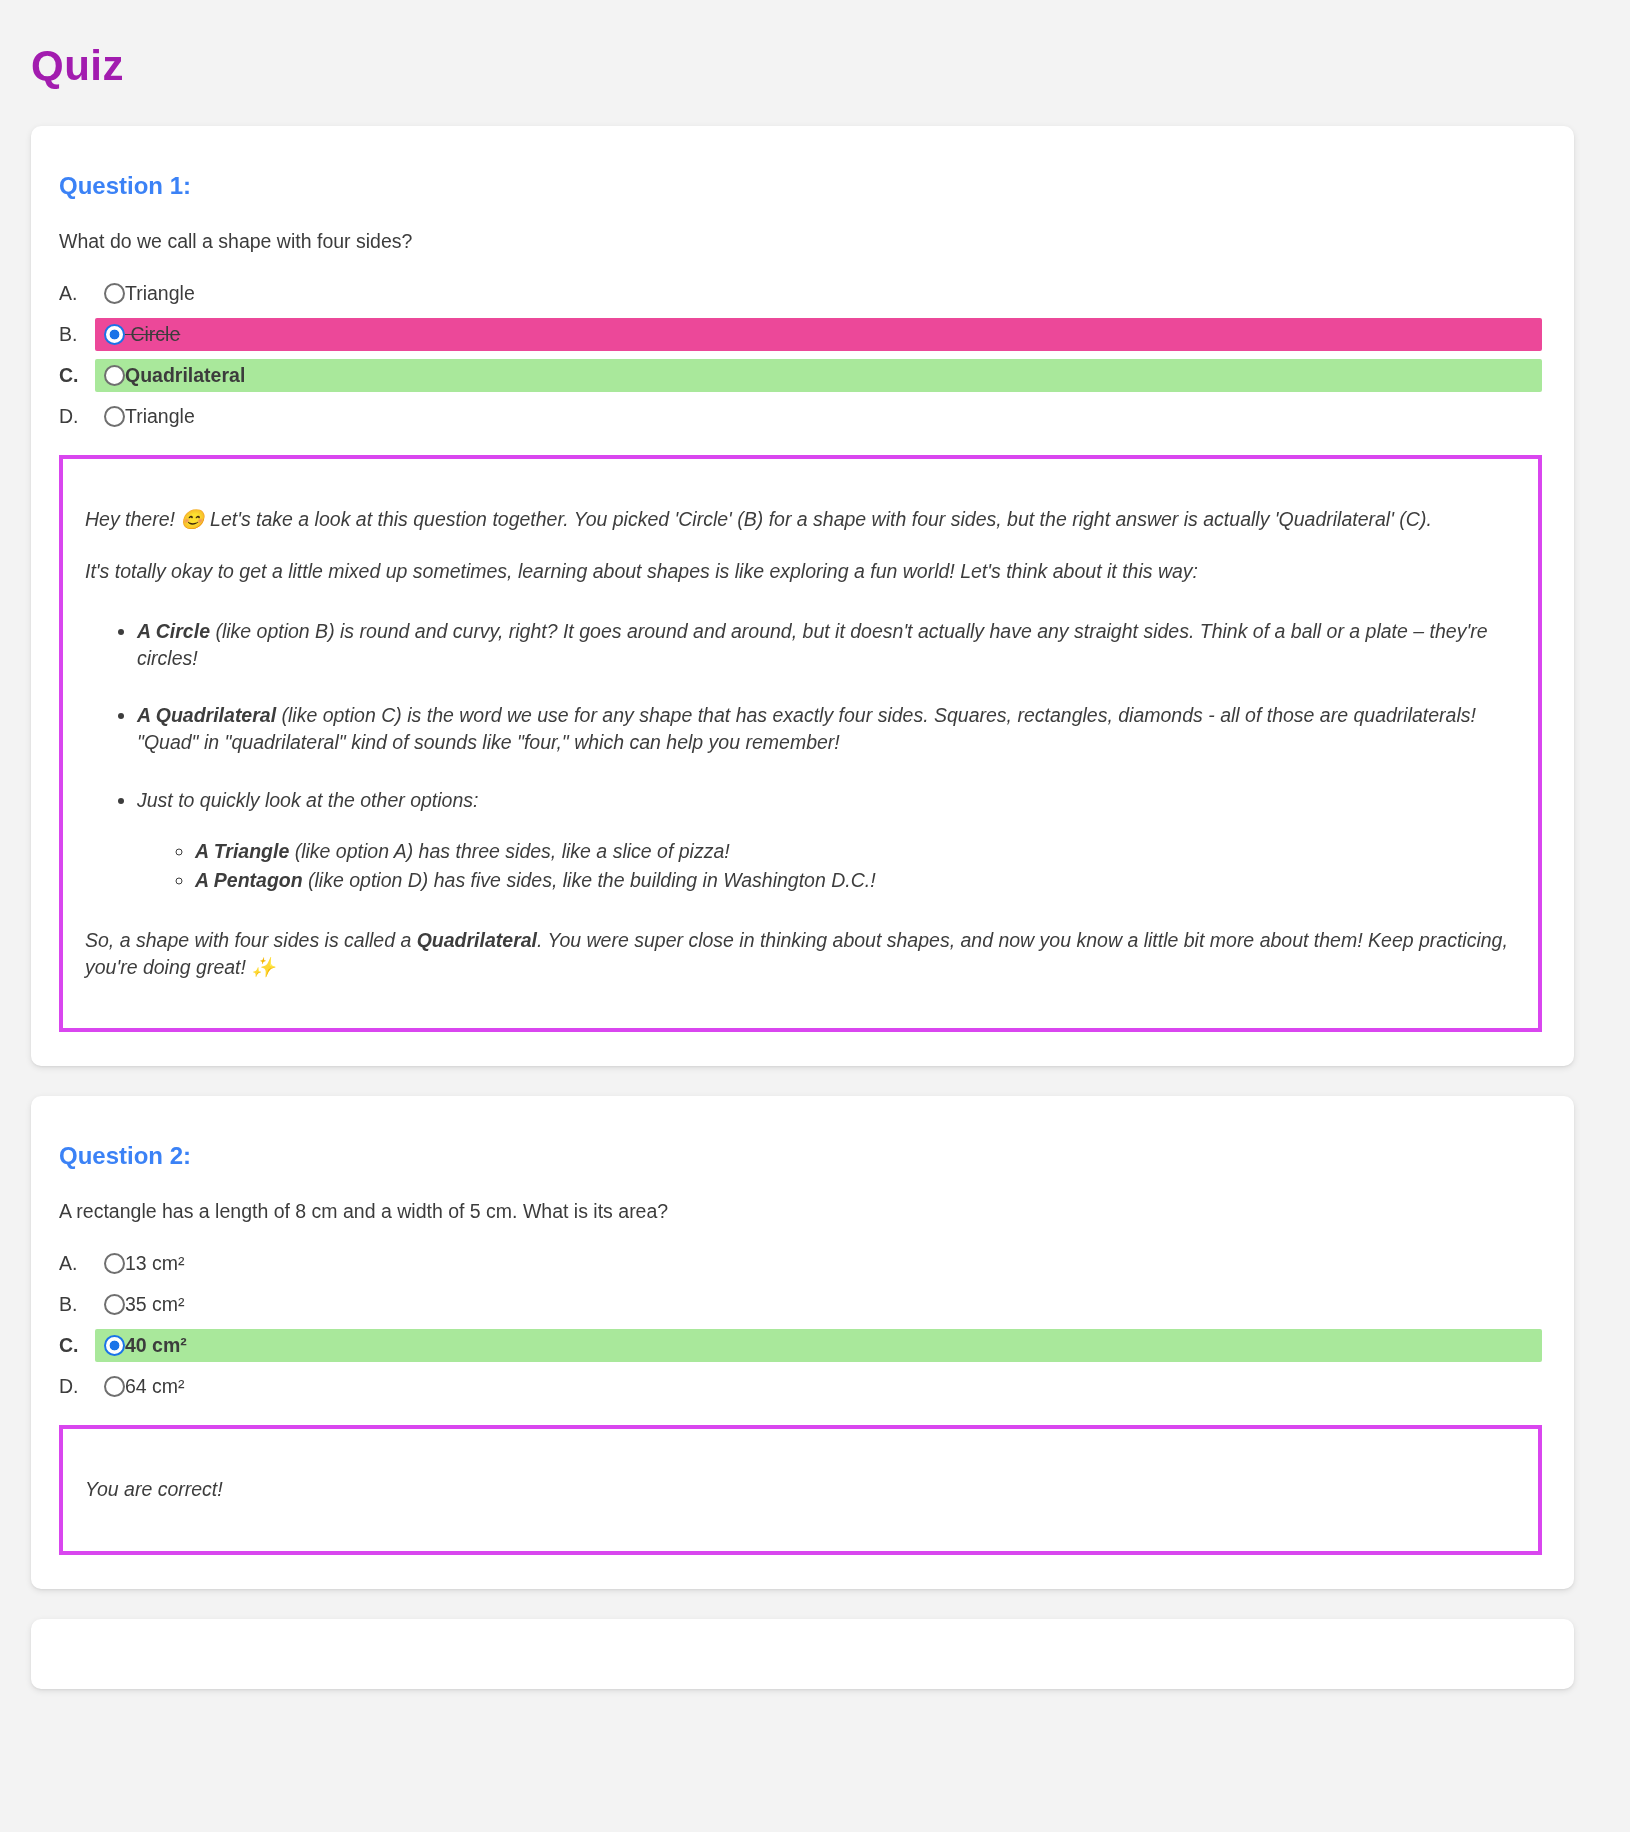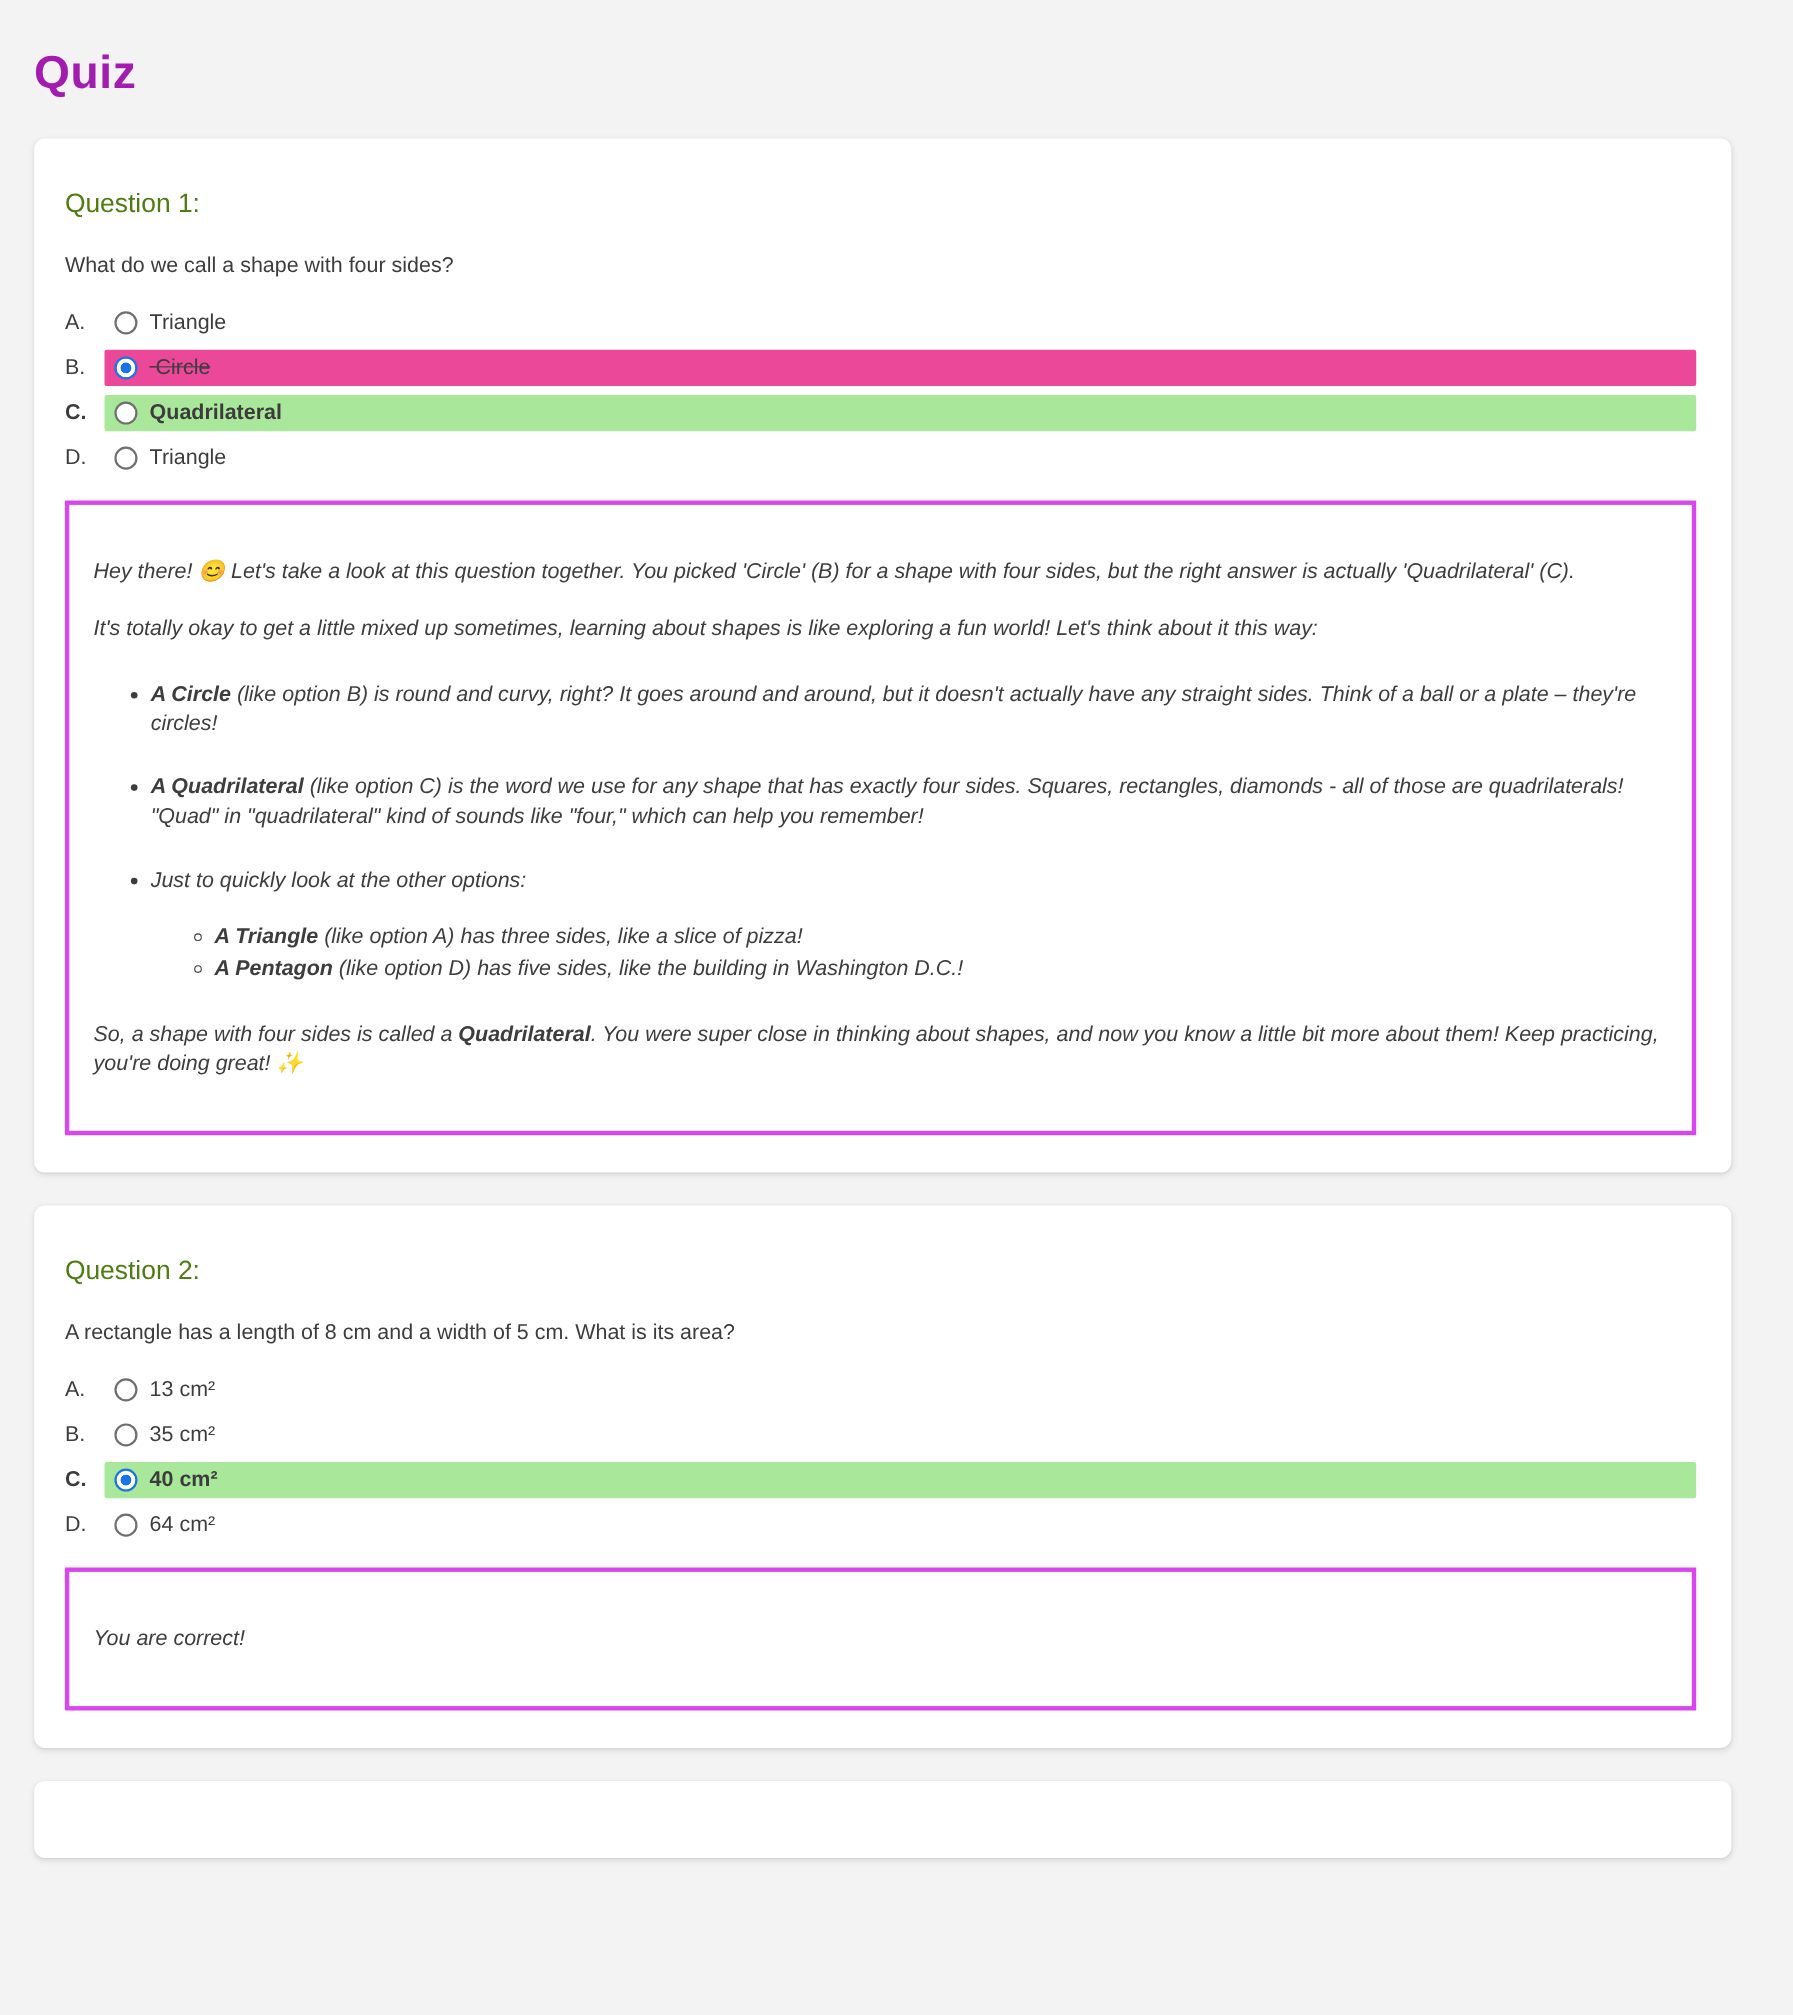--- a/index.html
+++ b/index.html
@@ -24,22 +24,22 @@
   }
   .card {
     background: #ffffff;
     border-radius: 10px;
     box-shadow: 0 1px 2px rgba(0,0,0,0.05), 0 2px 6px rgba(0,0,0,0.10);
     padding: 36px 32px 34px 28px;
     margin-bottom: 30px;
   }
   .q-heading {
     font-size: 24px;
-    font-weight: 400;
-    color: #4d7c0f;
+    font-weight: 700;
+    color: #3b82f6;
     margin: 10px 0 0 0;
   }
   .q-prompt {
     font-size: 19.5px;
     margin: 30px 0 24px 0;
   }
   .options { margin: 0; }
   .opt-row {
     display: flex;
     align-items: center;
@@ -49,21 +49,20 @@
     flex: none;
     width: 36px;
     font-size: 19.5px;
     color: #3c3c3c;
   }
   .opt-letter.bold { font-weight: 700; }
   .opt-label {
     flex: 1;
     display: flex;
     align-items: center;
-    gap: 11px;
     padding: 5px 9px;
     min-height: 33px;
     border-radius: 2px;
     cursor: default;
   }
   .opt-label.hl-incorrect { background: #ec4899; }
   .opt-label.hl-correct  { background: #a9e89b; }
   .radio {
     flex: none;
     width: 21px; height: 21px;

